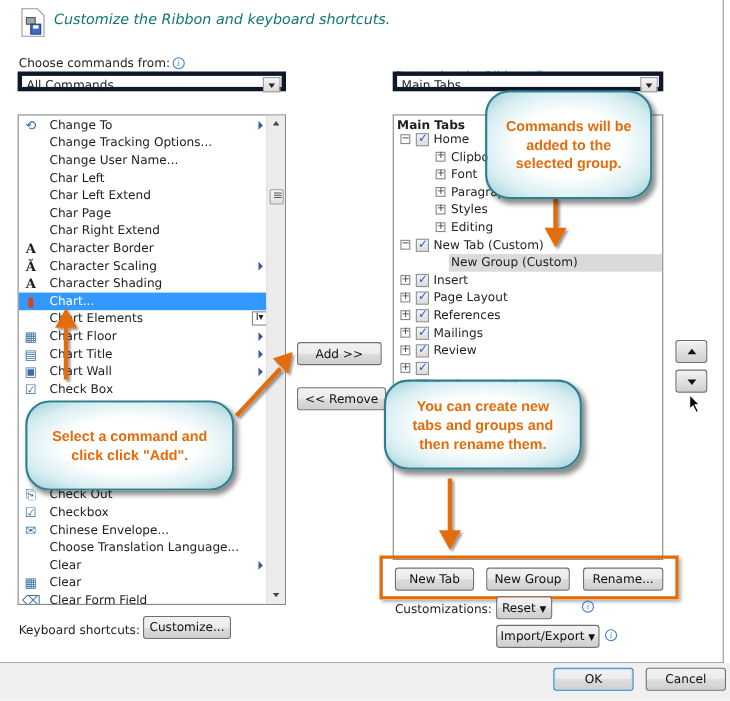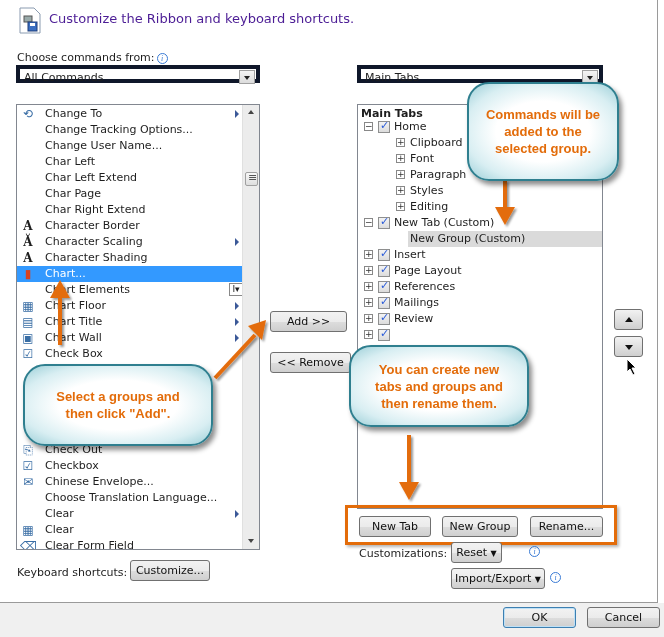--- a/index.html
+++ b/index.html
@@ -7,21 +7,21 @@
     width: 664px; height: 637px; overflow: hidden;
     background: #ffffff;
     font-family: "DejaVu Sans", "Liberation Sans", sans-serif;
     font-size: 11px; color: #1e1e1e;
     position: relative;
   }
   .abs { position: absolute; }
   .dlg-frame { position:absolute; left:0; top:0; width:658px; height:603px; border-right:1px solid #9a9a9a; border-bottom:1px solid #9a9a9a; background:#fff; }
   .footer { position:absolute; left:0; top:603px; width:664px; height:34px; background:#f0f0f0; }
   .header-icon { left:19px; top:7px; width:22px; height:27px; }
-  .header-title { left:49px; top:11px; font-size:13px; color:#4c1d95; }
+  .header-title { left:49px; top:11px; font-size:13px; color:#0f766e;font-style:italic; }
   .label { font-size:11px; }
   .info-icon { display:inline-block; width:11px; height:11px; border:1px solid #3a7bd5; border-radius:50%; color:#3a7bd5; font-size:8px; line-height:9px; text-align:center; font-family:"Liberation Serif", serif; font-style:italic; vertical-align:middle; margin-left:2px; }
   .select { border:4px solid #0f172a; background:#fff; height:18px; }
   .select .val { position:absolute; left:4px; top:2px; }
   .select .btn { position:absolute; right:1px; top:1px; width:16px; height:14px; border:1px solid #a0a0a0; background:linear-gradient(#f4f4f4,#dcdcdc); }
   .select .btn::after { content:""; position:absolute; left:4px; top:5px; border-left:3.5px solid transparent; border-right:3.5px solid transparent; border-top:4px solid #222; }
   .listbox { border:1px solid #828790; background:#fff; overflow:hidden; }
   .cmd-row { position:absolute; left:0; height:16px; width:226px; }
   .cmd-row .ic { position:absolute; left:3px; top:1px; width:16px; height:14px; font-size:12px; line-height:14px; text-align:center; }
   .cmd-row .tx { position:absolute; left:28px; top:1px; white-space:nowrap; }
@@ -306,21 +306,21 @@
     <polygon points="50,298 60,280 70,298" stroke="none"></polygon>
     <line x1="215" y1="378" x2="255" y2="335" stroke-width="4"></line>
     <polygon points="248,326 266,320 262,340" stroke="none"></polygon>
     <line x1="505" y1="180" x2="505" y2="210" stroke-width="4"></line>
     <polygon points="495,207 505,225 515,207" stroke="none"></polygon>
     <line x1="409" y1="435" x2="409" y2="485" stroke-width="4"></line>
     <polygon points="399,482 409,500 419,482" stroke="none"></polygon>
   </g>
 </svg>
 
-<div class="callout" style="left:467px;top:82px;width:152px;height:99px;">
+<div class="callout" style="left:441px;top:82px;width:152px;height:99px;">
     <span style="display:block;width:120px;">Commands will be added to the selected group.</span>
   </div>
 <div class="callout" style="left:23px;top:364px;width:190px;height:82px;">
-    <span style="display:block;width:150px;">Select a groups and then click "Add".</span>
+    <span style="display:block;width:150px;">Select a command and click click "Add".</span>
   </div>
 <div class="callout" style="left:349px;top:345px;width:180px;height:82px;">
     <span style="display:block;width:150px;">You can create new tabs and groups and then rename them.</span>
   </div>
 
 </body></html>

